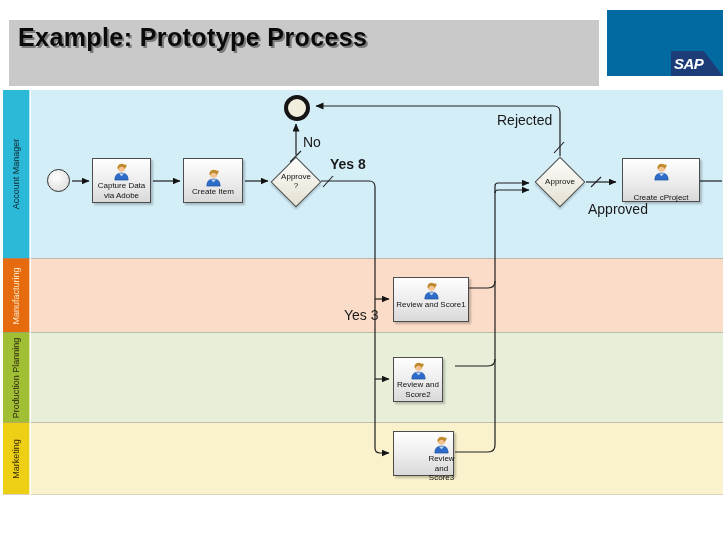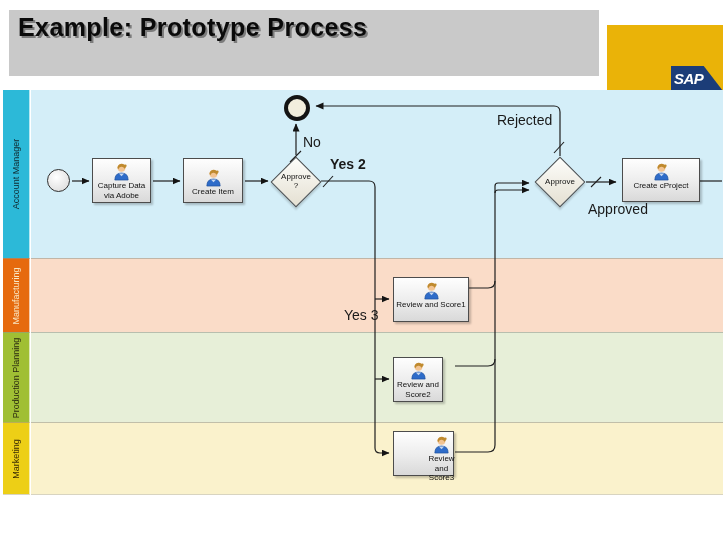--- a/index.html
+++ b/index.html
@@ -1,20 +1,20 @@
 <!DOCTYPE html>
 <html><head>
 <meta charset="utf-8">
 <style>
   html,body { margin:0; padding:0; background:#ffffff; }
   .slide { position:relative; width:728px; height:546px; background:#ffffff;
            font-family:"Liberation Sans", sans-serif; overflow:hidden; }
 
   
-  .title-bar { position:absolute; left:9px; top:10px; width:590px; height:66px; background:#C9C9C9; }
+  .title-bar { position:absolute; left:9px; top:20px; width:590px; height:66px; background:#C9C9C9; }
   .title-text { position:absolute; left:9px; top:3px; font-size:25px; font-weight:bold; color:#0a0a0a;
                 letter-spacing:.4px; white-space:nowrap;
                 text-shadow:2px 2px 0 rgba(60,60,60,.55); }
   .sap-block { position:absolute; left:607px; top:10px; width:116px; height:66px; }
   .sap-wedge { position:absolute; left:64px; top:41px; width:52px; height:25px;
                clip-path:polygon(0 0, 63% 0, 100% 100%, 0 100%); display:flex; align-items:center; }
   .sap-text  { font-size:15px; font-weight:bold; font-style:italic; color:#ffffff;
                padding-left:3px; letter-spacing:-.5px; line-height:1; }
 
   
@@ -56,21 +56,21 @@
              box-shadow:2px 2px 2px rgba(0,0,0,.15); z-index:3; box-sizing:border-box; }
   .gw1 { left:278px; top:164px; }
   .gw2 { left:542px; top:164px; }
   .gw-label { position:absolute; z-index:4; text-align:center; font-size:8px; color:#101010; line-height:1.15; }
   .gw1-label { left:274px; top:172px; width:44px; }
   .gw2-label { left:538px; top:177px; width:44px; }
 
   
   .t-capture  { left:92px;  top:158px; width:59px; height:45px; }
   .t-create   { left:183px; top:158px; width:60px; height:45px;justify-content:center; }
-  .t-cproject { left:622px; top:158px; width:78px; height:44px; }
+  .t-cproject { left:622px; top:158px; width:78px; height:44px;gap:12px; }
   .t-score1   { left:393px; top:277px; width:76px; height:45px; }
   .t-score2   { left:393px; top:357px; width:50px; height:45px; }
   .t-score3   { left:393px; top:431px; width:61px; height:45px;padding-left:36px; }
 
   
   .flow-label { position:absolute; font-size:14px; color:#1a1a1a; z-index:4; white-space:nowrap; }
   .lbl-no       { left:303px; top:134px; }
   .lbl-yes2     { left:330px; top:156px; font-weight:bold; }
   .lbl-yes3     { left:344px; top:307px; }
   .lbl-rejected { left:497px; top:112px; }
@@ -87,21 +87,21 @@
       <path d="M8.3 13 L11 16 L13.7 13 Z" fill="#c5d8f2"></path>
       <circle cx="11" cy="7.2" r="4.1" fill="#f2c493"></circle>
       <path d="M6.7 7.6 A4.4 4.4 0 0 1 15.5 7 L14 8.2 A3.1 3.1 0 0 0 8 8.4 Z" fill="#bf8a2e"></path>
       <circle cx="15" cy="5" r="1.4" fill="#bf8a2e"></circle>
     </symbol>
   </svg>
 
   <div class="title-bar" style="background-color: rgb(201, 201, 201);">
     <div class="title-text">Example: Prototype Process</div>
   </div>
-  <div class="sap-block" style="background-color: #eab308; margin-top: 15px;">
+  <div class="sap-block" style="background-color: #0369a1;">
     <div class="sap-wedge" style="background-color: rgb(28, 61, 120);">
       <span class="sap-text">SAP</span>
     </div>
   </div>
 
   <div class="lane-header y-lane1" style="background-color: rgb(44, 185, 216);">
     <span style="color: rgb(16, 40, 46);">Account Manager</span>
   </div>
   <div class="lane-body y-lane1" style="background-color: rgb(212, 238, 248);"></div>
 
@@ -191,18 +191,18 @@
     <div class="task-label">Review and Score2</div>
   </div>
   <div class="task t-score3">
     <svg class="person-icon">
         <use href="#person"></use>
       </svg>
     <div class="task-label">Review and Score3</div>
   </div>
 
   <div class="flow-label lbl-no">No</div>
-  <div class="flow-label lbl-yes2">Yes 2</div>
+  <div class="flow-label lbl-yes2">Yes 8</div>
   <div class="flow-label lbl-yes3">Yes 3</div>
   <div class="flow-label lbl-rejected">Rejected</div>
   <div class="flow-label lbl-approved">Approved</div>
 
 </div>
 
 </body></html>

